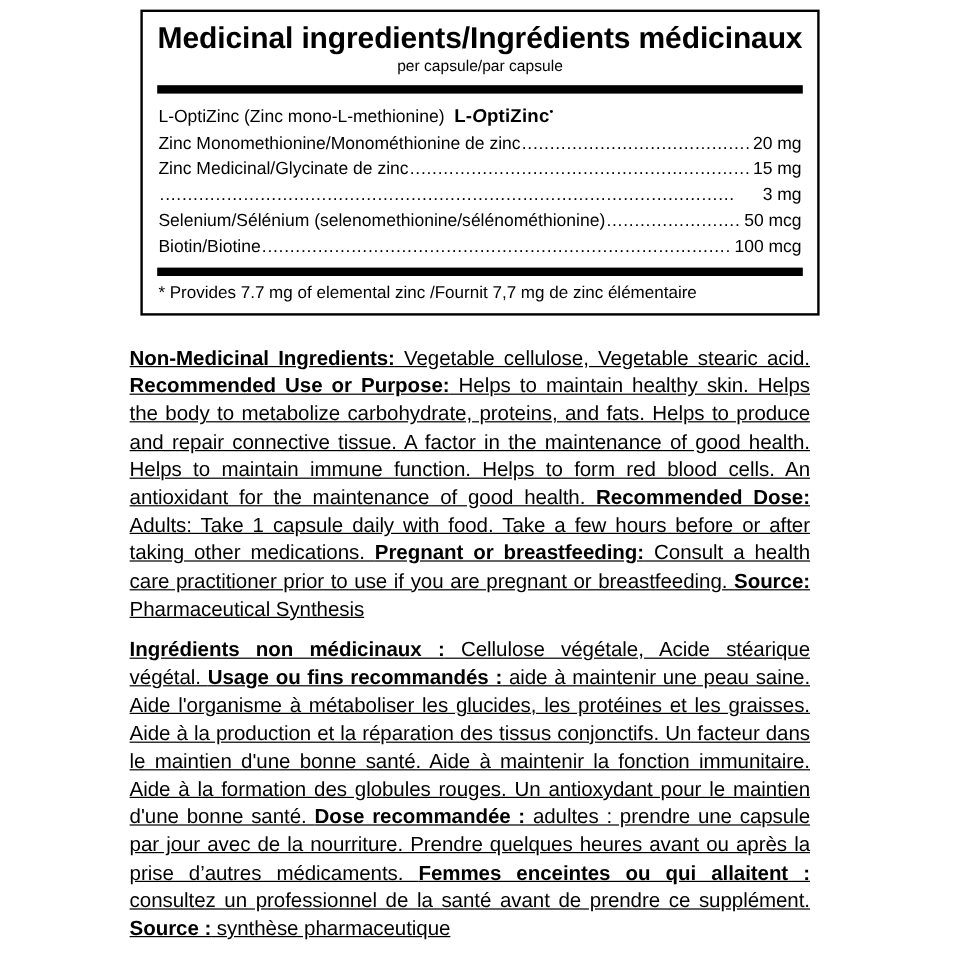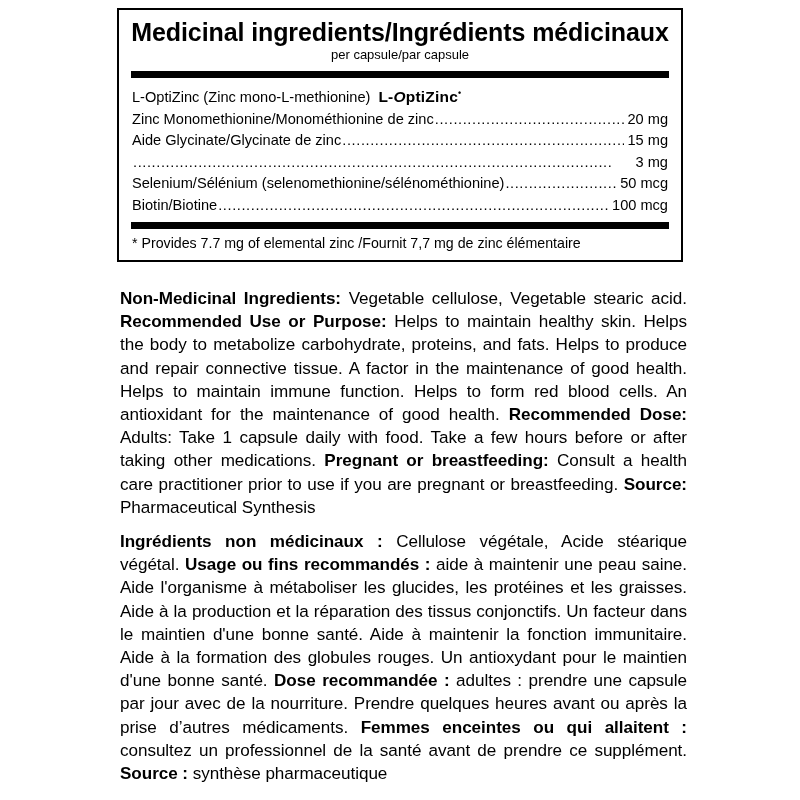--- a/index.html
+++ b/index.html
@@ -110,27 +110,28 @@
   .footnote {
     padding: 4px 13px 7px 13px;
     font-size: 14.2px;
     line-height: 20px;
     border-radius: 12px;
   }
 
   
   .copy {
     position: absolute;
-    left: 120px;
+    left: 108px;
     width: 567px;
     font-size: 17.1px;
     line-height: 23.2px;
     text-align: justify;
     text-justify: inter-word;
     letter-spacing: -0.05px;
+    text-decoration: underline;
   }
   .copy.en { top: 287px; }
   .copy.fr { top: 530px; }
   .copy b { font-weight: bold; }
   .copy .last-line { text-align: left; }
 </style>
 </head>
 <body>
 
 <div class="label">
@@ -154,21 +155,21 @@
         </span>
       </div>
 
       <div class="row">
         <span class="nm">Zinc Monomethionine/Monométhionine de zinc</span>
         <span class="leader">.......................................................................................................</span>
         <span class="amt">20 mg</span>
       </div>
 
       <div class="row">
-        <span class="nm">Aide Glycinate/Glycinate de zinc</span>
+        <span class="nm">Zinc Medicinal/Glycinate de zinc</span>
         <span class="leader">.......................................................................................................</span>
         <span class="amt">15 mg</span>
       </div>
 
       <div class="row">
         <span class="leader">.......................................................................................................</span>
         <span class="amt">3 mg</span>
       </div>
 
       <div class="row">

